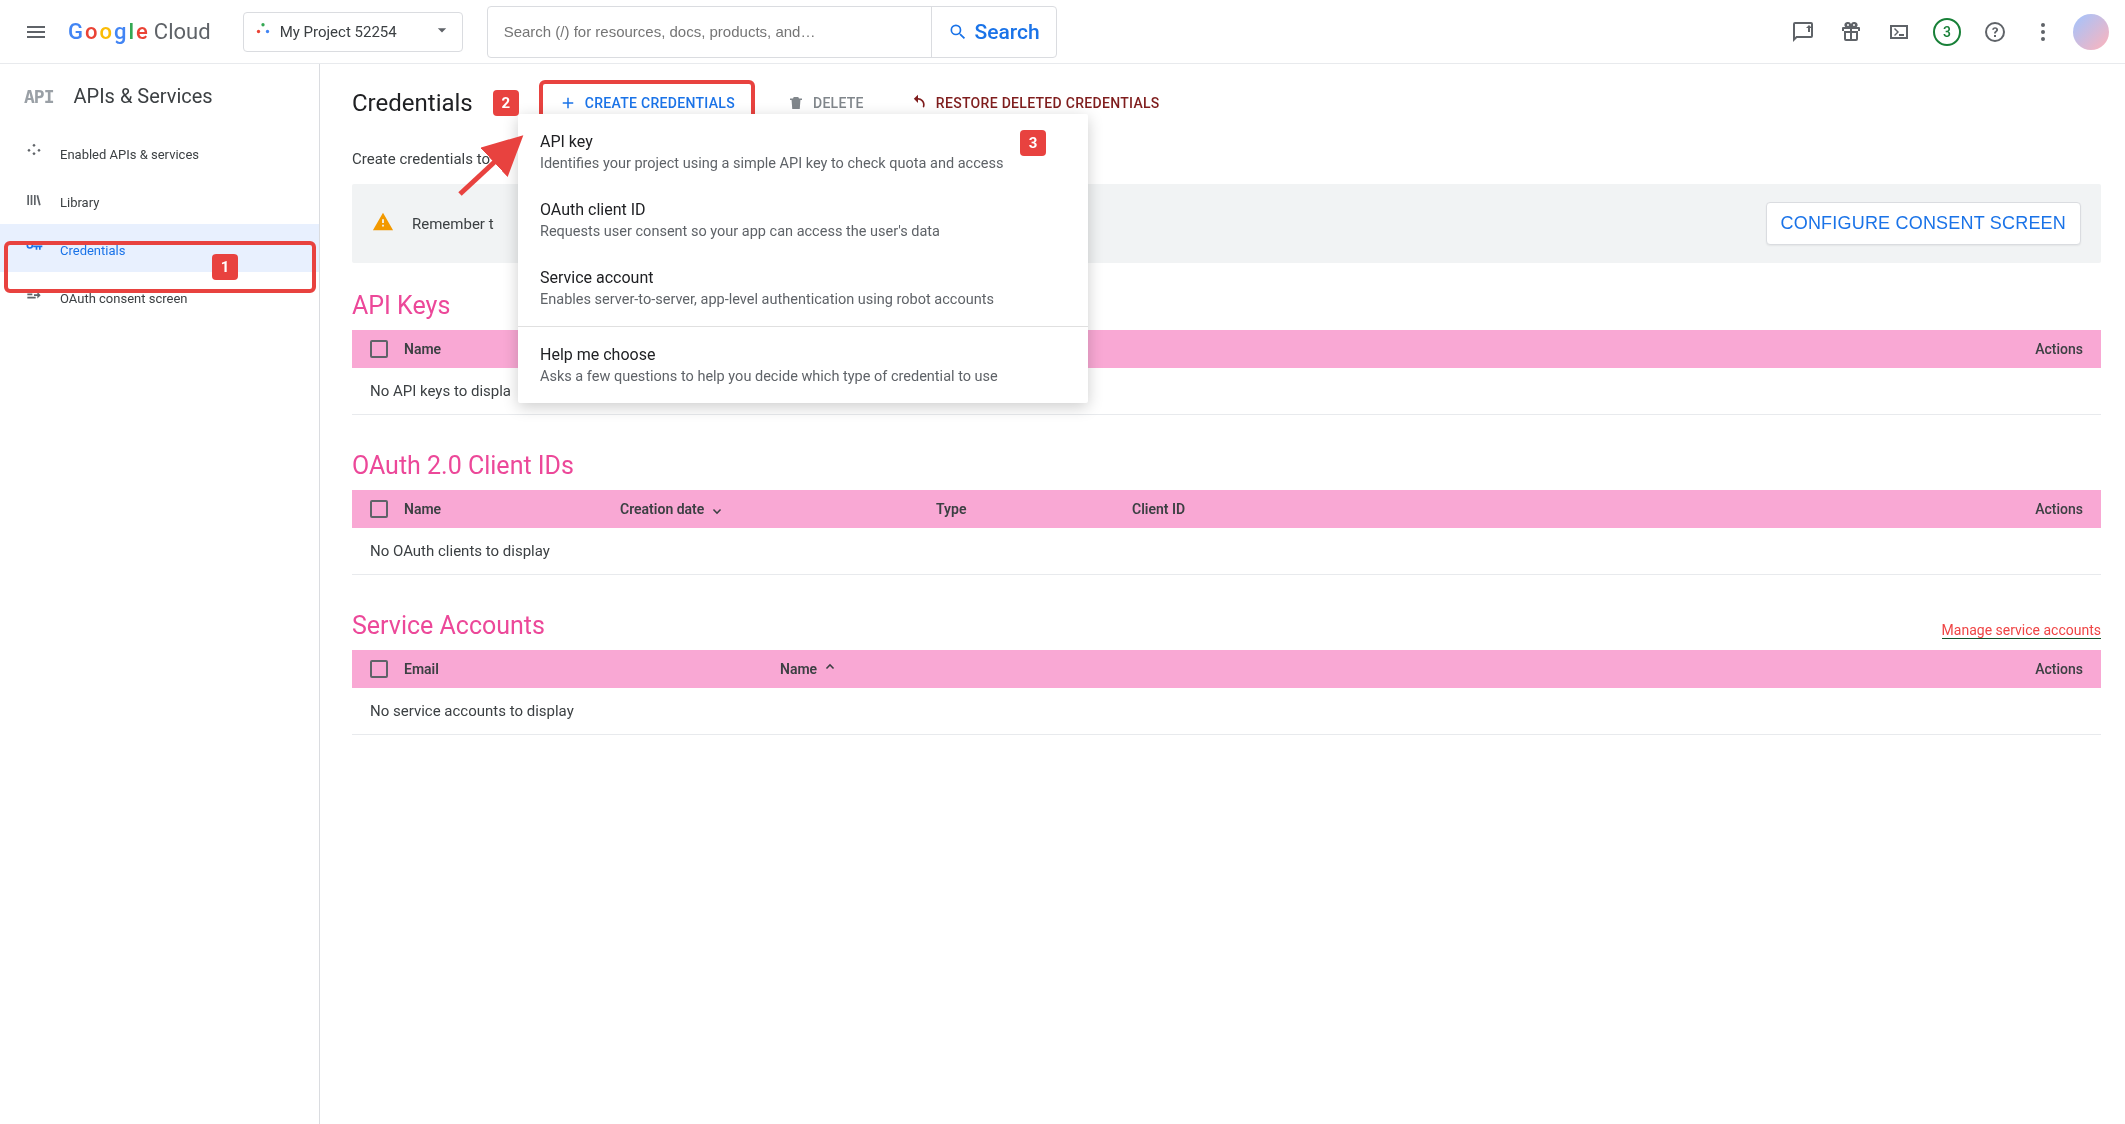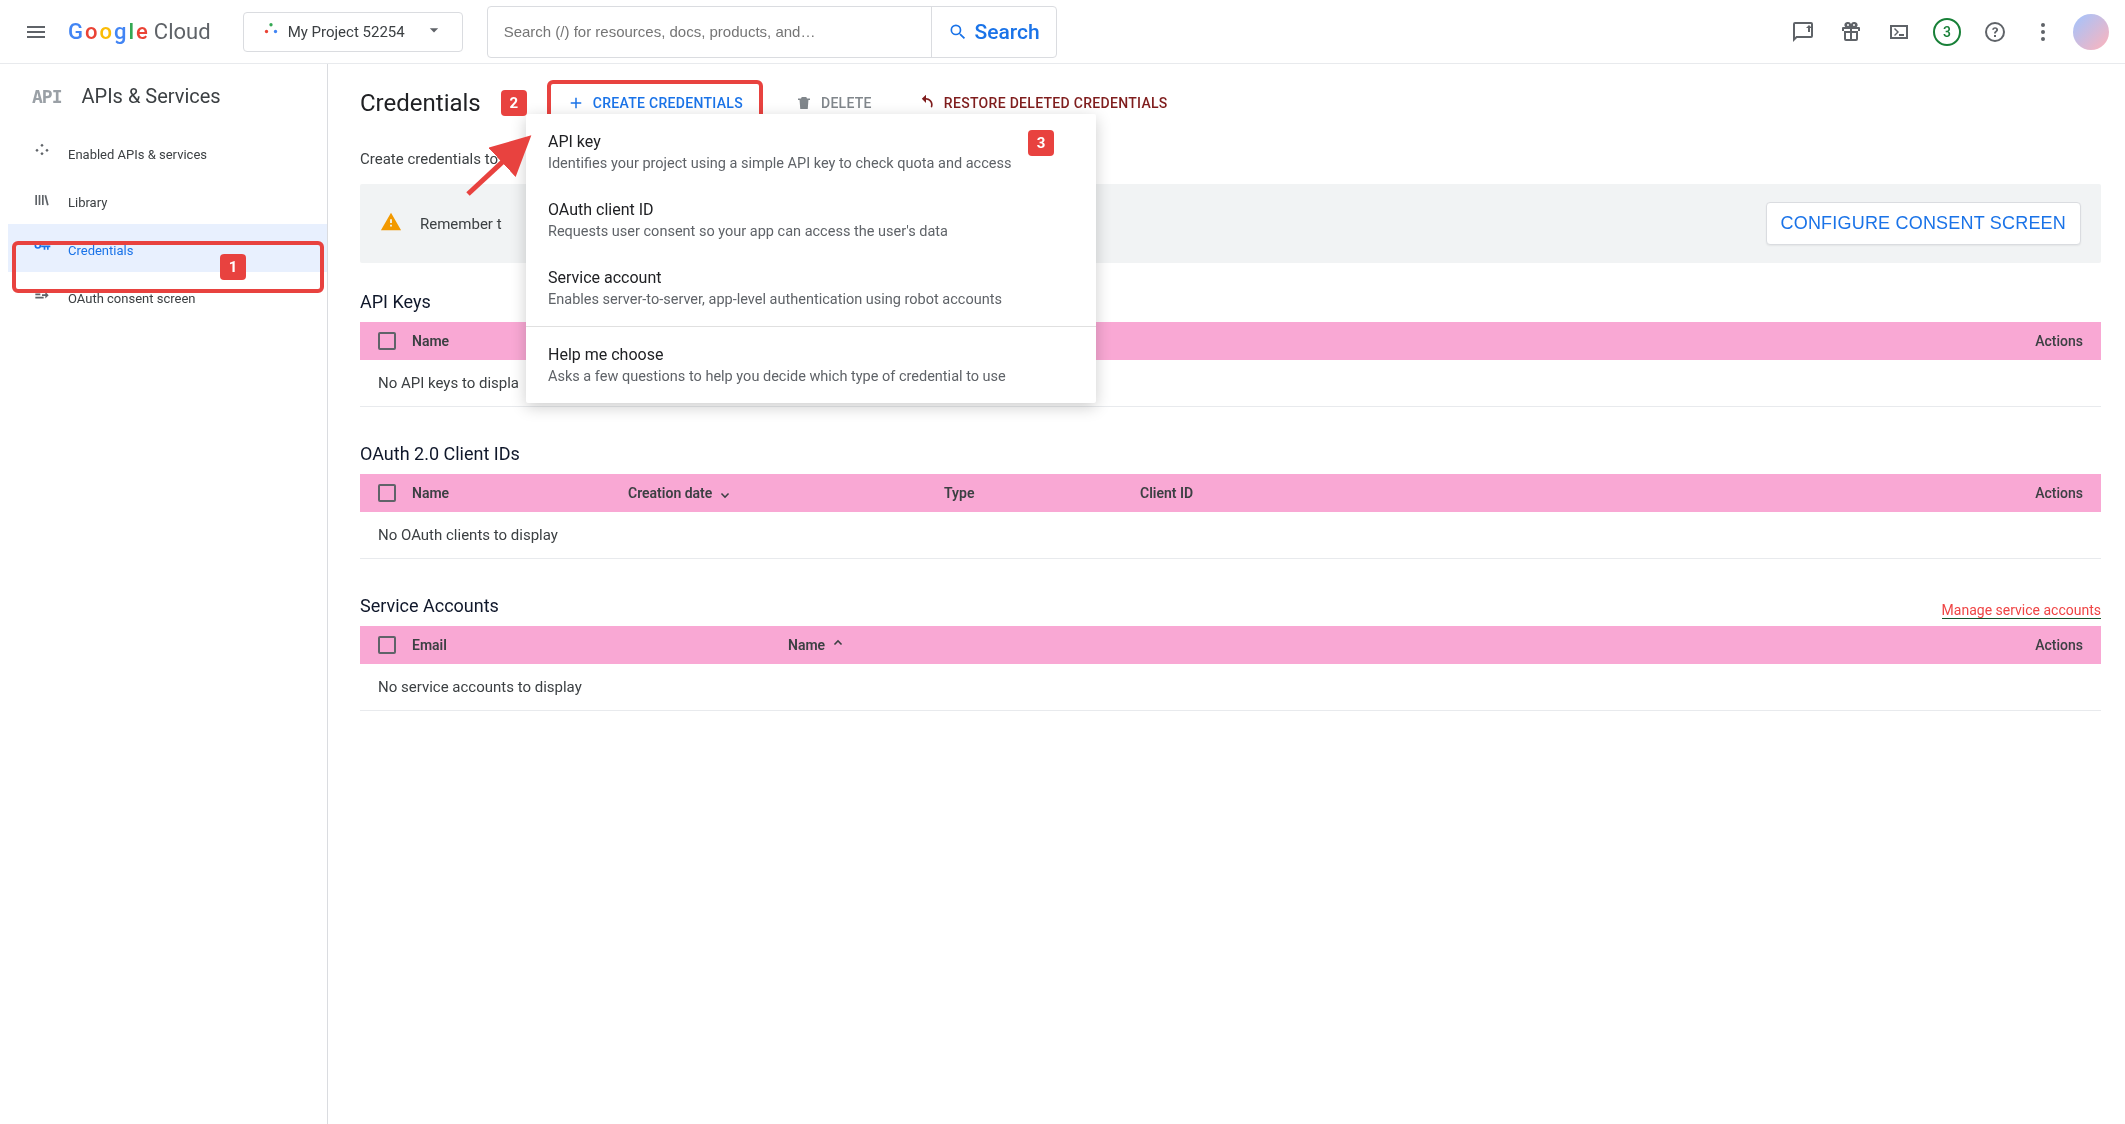--- a/index.html
+++ b/index.html
@@ -32,21 +32,21 @@
   .glogo-g { color: #4285F4; font-weight: 500; }
   .glogo-o1 { color: #EA4335; font-weight: 500; }
   .glogo-o2 { color: #FBBC05; font-weight: 500; }
   .glogo-g2 { color: #4285F4; font-weight: 500; }
   .glogo-l { color: #34A853; font-weight: 500; }
   .glogo-e { color: #EA4335; font-weight: 500; }
   .gcloud-cloud { color: #5f6368; margin-left: 4px; }
   .project-picker {
     display: flex; align-items: center;
     border: 1px solid #dadce0; border-radius: 4px;
-    height: 40px; padding: 0 18px; gap: 8px;
+    height: 40px; padding: 0 10px; gap: 8px;
     cursor: pointer;
     min-width: 220px;
   }
   .project-dots svg { width: 18px; height: 18px; }
   .project-name { font-size: 15px; color: #3c4043; }
   .project-caret { margin-left: auto; color: #5f6368; }
   .search-wrap {
     flex: 1;
     display: flex; align-items: center;
     border: 1px solid #dadce0; border-radius: 4px;
@@ -82,21 +82,21 @@
     width: 28px; height: 28px; border-radius: 50%;
     border: 2px solid #188038;
     display: flex; align-items: center; justify-content: center;
     color: #188038; font-weight: 500; font-size: 14px;
   }
   .avatar {
     width: 36px; height: 36px; border-radius: 50%;
     background: linear-gradient(135deg, #a0c4ff, #ffb3ba);
   }
 
-  .layout { display: flex; min-height: calc(100vh - 64px); padding-left: 8px; }
+  .layout { display: flex; min-height: calc(100vh - 64px); }
   .sidebar {
     width: 320px;
     border-right: 1px solid #dadce0;
     padding-top: 0;
   }
   .sidebar-title {
     display: flex; align-items: center; gap: 20px;
     padding: 20px 24px;
     font-size: 20px; color: #3c4043;
   }
@@ -161,21 +161,21 @@
     cursor: pointer;
     letter-spacing: 0.2px;
     box-shadow: 0 1px 2px rgba(0,0,0,0.06);
   }
 
   .section { margin-bottom: 36px; }
   .section-header {
     display: flex; align-items: center; justify-content: space-between;
   }
   .section-title {
-    font-size: 18px; color: #0f172a; font-weight: 400;
+    font-size: 25px; color: #ec4899; font-weight: 400;
     margin-bottom: 10px;
   }
   .manage-link {
     color: #ef4444; font-size: 14px;
     border-bottom: 1px solid #14532d;
     cursor: pointer;
   }
   .table-head {
     background: #f9a8d4;
     display: flex; align-items: center;

